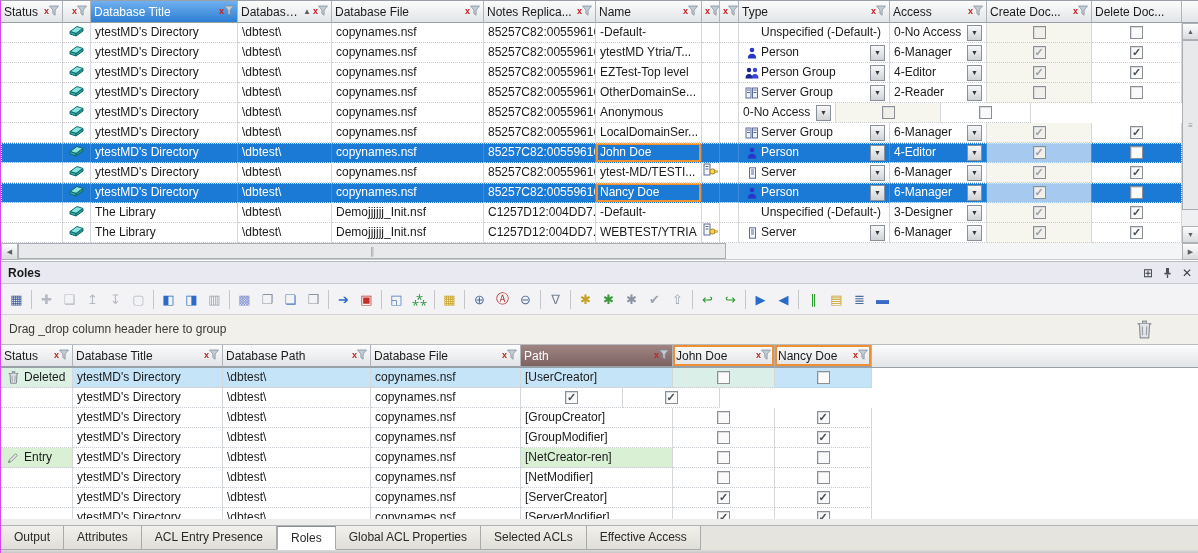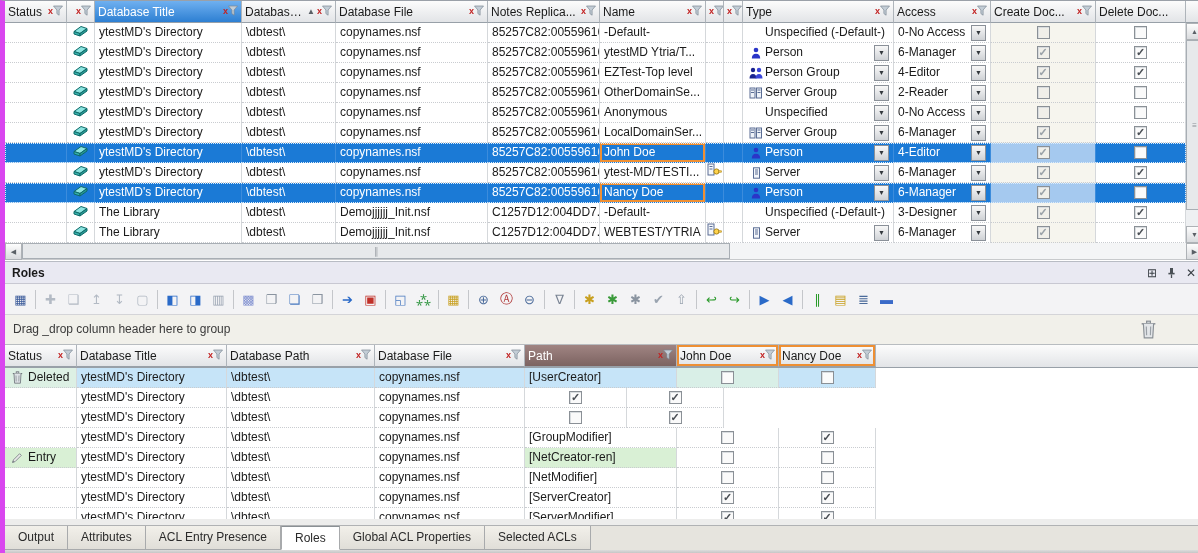--- a/index.html
+++ b/index.html
@@ -1,18 +1,18 @@
 <!DOCTYPE html>
 <html><head>
 <meta charset="utf-8">
 <style>
 *{box-sizing:border-box;margin:0;padding:0}
 html,body{width:1198px;height:553px}
 body{font-family:"Liberation Sans",sans-serif;font-size:12px;color:#1a1a1a;background:#fff;position:relative;overflow:hidden}
-#app{position:absolute;inset:0;border-left:5px solid #d946ef;border-top:1px solid #9aa0a8;background:#0369a1}
+#app{position:absolute;inset:0;border-left:1px solid #d946ef;border-top:1px solid #9aa0a8;background:#0369a1}
 
 
 #top-grid{position:absolute;left:0;top:0;width:1198px;height:260px;background:#fff}
 #tg-header{position:absolute;left:0;top:0;width:1181px;height:22px;display:flex;overflow:hidden}
 .hcell{display:flex;align-items:center;padding:0 3px;background:linear-gradient(#fcfcfc,#e2e4e7);border-right:1px solid #aeb4ba;border-bottom:1px solid #98a0a8;overflow:hidden;white-space:nowrap;flex:0 0 auto}
 .hcell .hlab{flex:1;overflow:hidden;text-overflow:ellipsis}
 .hcell.hsel{background:linear-gradient(#6fb0f0,#2d7fd2);color:#fff}
 .hcell.hrole{background:linear-gradient(#a08482,#7c6361);color:#fff}
 .hcell.horange{box-shadow:inset 0 0 0 2px #ee8f33}
 .sortasc{font-size:8px;color:#5a6066;margin:0 2px}
@@ -330,25 +330,20 @@
                 <polygon points="8,10.5 15,5.5 15,8 8,13" fill="#2a9a96" stroke="#0f6a68"></polygon>
               </svg></span>
           </div>
           <div class="tcell" style="width:147px">ytestMD's Directory</div>
           <div class="tcell" style="width:94px">\dbtest\</div>
           <div class="tcell" style="width:152px">copynames.nsf</div>
           <div class="tcell" style="width:112px">85257C82:00559616</div>
           <div class="tcell" style="width:106px">Anonymous</div>
           <div class="tcell c-ic" style="width:18px"></div>
           <div class="tcell c-ic" style="width:19px"></div>
-          <div class="tcell" style="width:151px">
-            <span class="tic"></span>
-            <span class="txt">Unspecified</span>
-            <span class="dd">▼</span>
-          </div>
           <div class="tcell" style="width:97px">
             <span class="txt">0-No Access</span>
             <span class="dd">▼</span>
           </div>
           <div class="tcell c-cb c-create" style="width:105px">
             <span class="cb dis"></span>
           </div>
           <div class="tcell c-cb" style="width:90px">
             <span class="cb"></span>
           </div>
@@ -775,20 +770,21 @@
             <span class="cb ck">✓</span>
           </div>
         </div>
         <div class="mrow">
           <div class="mcell c-status" style="width:72px">
             <span></span>
           </div>
           <div class="mcell" style="width:150px">ytestMD's Directory</div>
           <div class="mcell" style="width:148px">\dbtest\</div>
           <div class="mcell" style="width:150px">copynames.nsf</div>
+          <div class="mcell c-role" style="width:152px">[GroupCreator]</div>
           <div class="mcell c-cb c-john" style="width:102px">
             <span class="cb"></span>
           </div>
           <div class="mcell c-cb c-nancy" style="width:97px">
             <span class="cb ck">✓</span>
           </div>
         </div>
         <div class="mrow">
           <div class="mcell c-status" style="width:72px">
             <span></span>
@@ -874,15 +870,16 @@
   </div>
 
   <div id="tab-gap"></div>
   <div id="tabbar">
       <div class="tab">Output</div>
       <div class="tab">Attributes</div>
       <div class="tab">ACL Entry Presence</div>
       <div class="tab active">Roles</div>
       <div class="tab">Global ACL Properties</div>
       <div class="tab">Selected ACLs</div>
+      <div class="tab">Effective Access</div>
     </div>
   <div id="statusstrip"></div>
 </div>
 
 </body></html>

